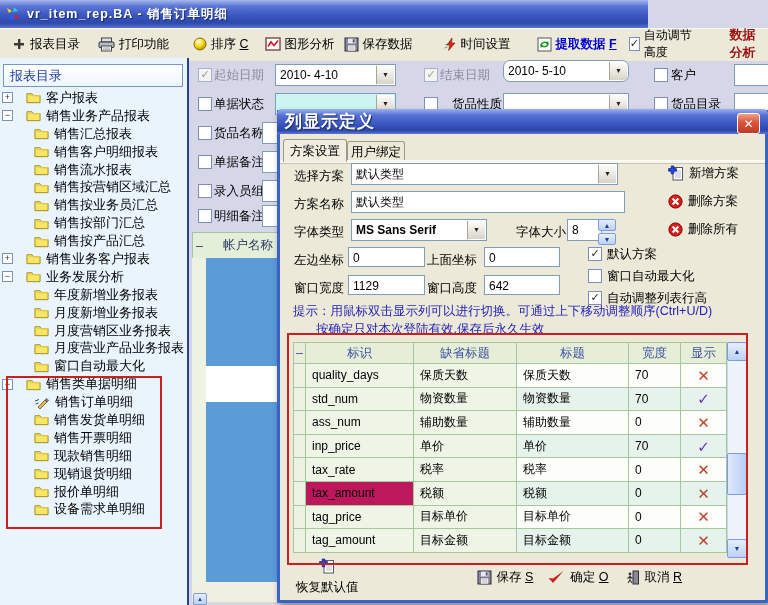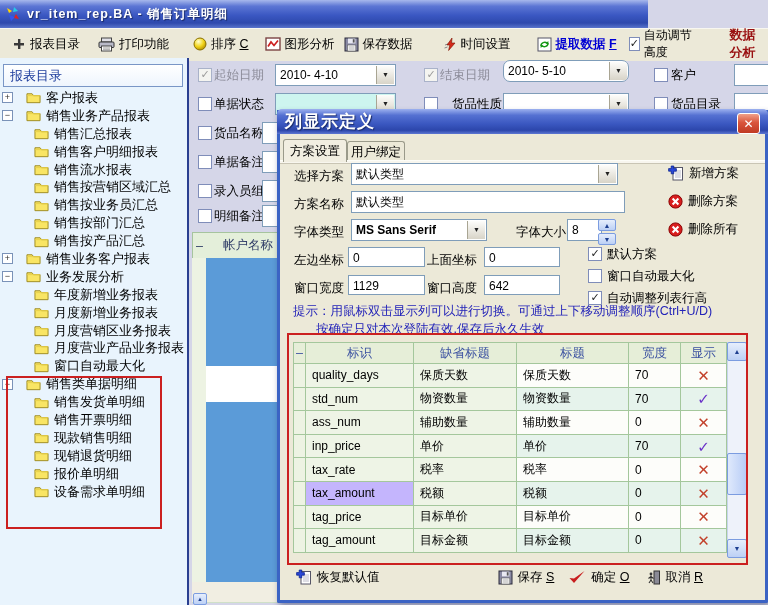--- a/index.html
+++ b/index.html
@@ -289,20 +289,28 @@
             </svg></span>
           <span class="tlab">窗口自动最大化</span>
         </div>
         <div class="tree-item">
           <span class="expbox">−</span>
           <span class="ic ind0"><svg width="15" height="13" viewBox="0 0 16 13">
               <path d="M1 2.5h5.5l1.5 2H15V12H1z" fill="#f9e564" stroke="#9c8a20"></path>
               <path d="M1 4.5h14" stroke="#e8cf4a"></path>
             </svg></span>
           <span class="tlab">销售类单据明细</span>
+        </div>
+        <div class="tree-item">
+          <span class="ic ind1"><svg width="16" height="13" viewBox="0 0 16 13">
+              <path d="M1 5l4-1.5M1.5 8l3-1" stroke="#444" fill="none"></path>
+              <path d="M4 11 L11 4 l2 2 -7 7z" fill="#e8b84a" stroke="#555" stroke-width="0.8"></path>
+              <path d="M11 4 l1.6-1.6 2 2 L12.9 6z" fill="#888" stroke="#333" stroke-width="0.6"></path>
+            </svg></span>
+          <span class="tlab">销售订单明细</span>
         </div>
         <div class="tree-item">
           <span class="ic ind1"><svg width="15" height="13" viewBox="0 0 16 13">
               <path d="M1 2.5h5.5l1.5 2H15V12H1z" fill="#f9e564" stroke="#9c8a20"></path>
               <path d="M1 4.5h14" stroke="#e8cf4a"></path>
             </svg></span>
           <span class="tlab">销售发货单明细</span>
         </div>
         <div class="tree-item">
           <span class="ic ind1"><svg width="15" height="13" viewBox="0 0 16 13">
@@ -540,21 +548,21 @@
           <div class="dcell pad" style="width: 108px; height: 23.6px; background: rgb(238, 244, 230);">tax_rate</div>
           <div class="dcell pad" style="width: 103px; height: 23.6px; background: rgb(238, 244, 230);">税率</div>
           <div class="dcell pad" style="width: 112px; height: 23.6px; background: rgb(253, 253, 250);">税率</div>
           <div class="dcell pad" style="width: 52px; height: 23.6px; background: rgb(253, 253, 250);">0</div>
           <div class="dcell" style="width: 46px; height: 23.6px; background: rgb(253, 253, 250); justify-content: center;">
             <span class="mark-x">✕</span>
           </div>
         </div>
         <div class="drow">
           <div class="dcell" style="width: 12px; height: 23.6px; background: rgb(237, 243, 227);"></div>
-          <div class="dcell pad" style="width: 108px; height: 23.6px; background: #c4b5fd;">tax_amount</div>
+          <div class="dcell pad" style="width: 108px; height: 23.6px; background: #be185d;">tax_amount</div>
           <div class="dcell pad" style="width: 103px; height: 23.6px; background: rgb(238, 244, 230);">税额</div>
           <div class="dcell pad" style="width: 112px; height: 23.6px; background: rgb(230, 243, 236);">税额</div>
           <div class="dcell pad" style="width: 52px; height: 23.6px; background: rgb(230, 243, 236);">0</div>
           <div class="dcell" style="width: 46px; height: 23.6px; background: rgb(230, 243, 236); justify-content: center;">
             <span class="mark-x">✕</span>
           </div>
         </div>
         <div class="drow">
           <div class="dcell" style="width: 12px; height: 23.6px; background: rgb(237, 243, 227);"></div>
           <div class="dcell pad" style="width: 108px; height: 23.6px; background: rgb(238, 244, 230);">tag_price</div>
@@ -576,21 +584,21 @@
           </div>
         </div>
       </div>
     <div id="dlg-scroll">
         <div class="strack" style="left: 447px; top: 232px; width: 18px; height: 214px;"></div>
         <div class="sbtn" style="left: 447px; top: 232px; height: 17px;">▲</div>
         <div class="sthumb" style="left: 447px; top: 343px; height: 40px;"></div>
         <div class="sbtn" style="left: 447px; top: 429px; height: 17px;">▼</div>
       </div>
     <div class="dbottom" id="dlg-bottom" style="left:16px;top:457px;width:455px;height:20px;">
-        <div class="dbtn" style="margin-left: 0px;">
+        <div class="dbtn" style="margin-left: 0px; flex-direction: column;">
           <span class="ic"><svg width="16" height="16" viewBox="0 0 16 16">
               <rect x="5" y="2.5" width="9.5" height="12.5" fill="#fff" stroke="#556"></rect>
               <path d="M7 6h6M7 8h6M7 10h6M7 12h6" stroke="#aab" stroke-width="0.8"></path>
               <path d="M3.2 1h2.6v2.6h2.6v2.6H5.8v2.6H3.2V6.2H0.6V3.6h2.6z" fill="#2a48d8" stroke="#001a88" stroke-width="0.7"></path>
             </svg></span>
           <span>恢复默认值</span>
         </div>
         <div class="dbtn" style="margin-left: 118px;">
           <span class="ic"><svg width="15" height="15" viewBox="0 0 15 15">
               <rect x="1" y="1" width="13" height="13" fill="#8a8aa4" stroke="#2a2a3a"></rect>

